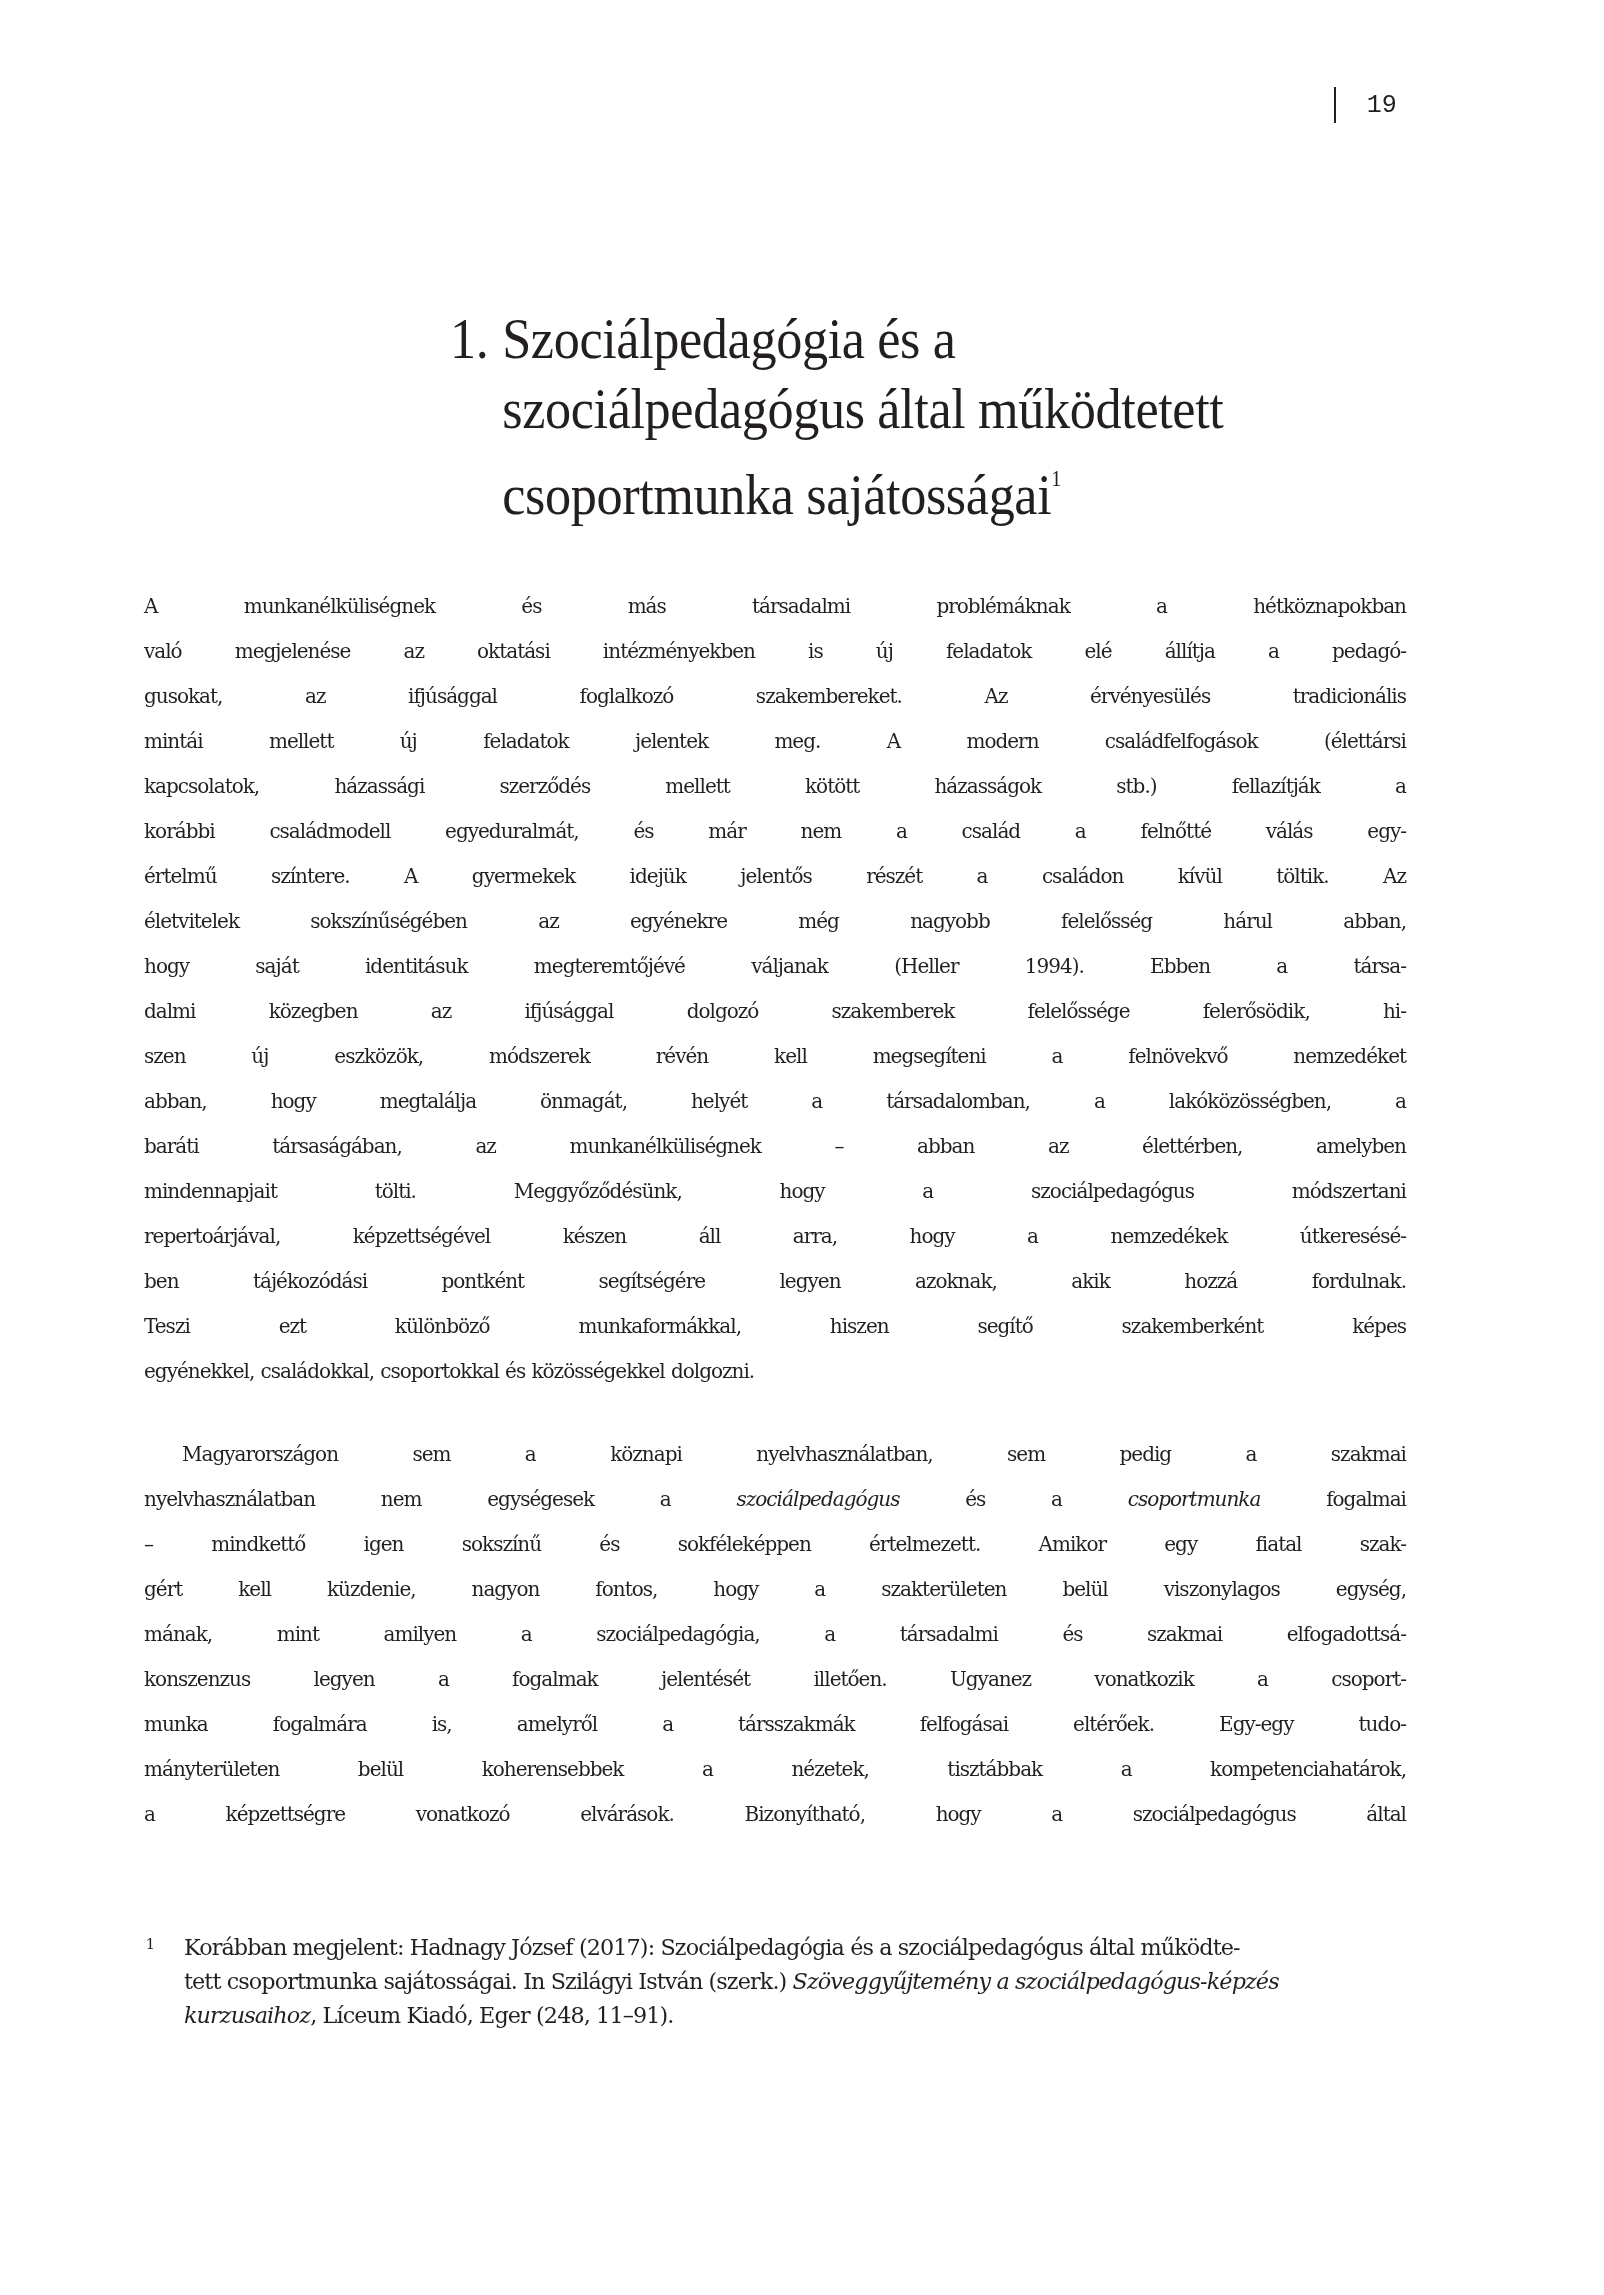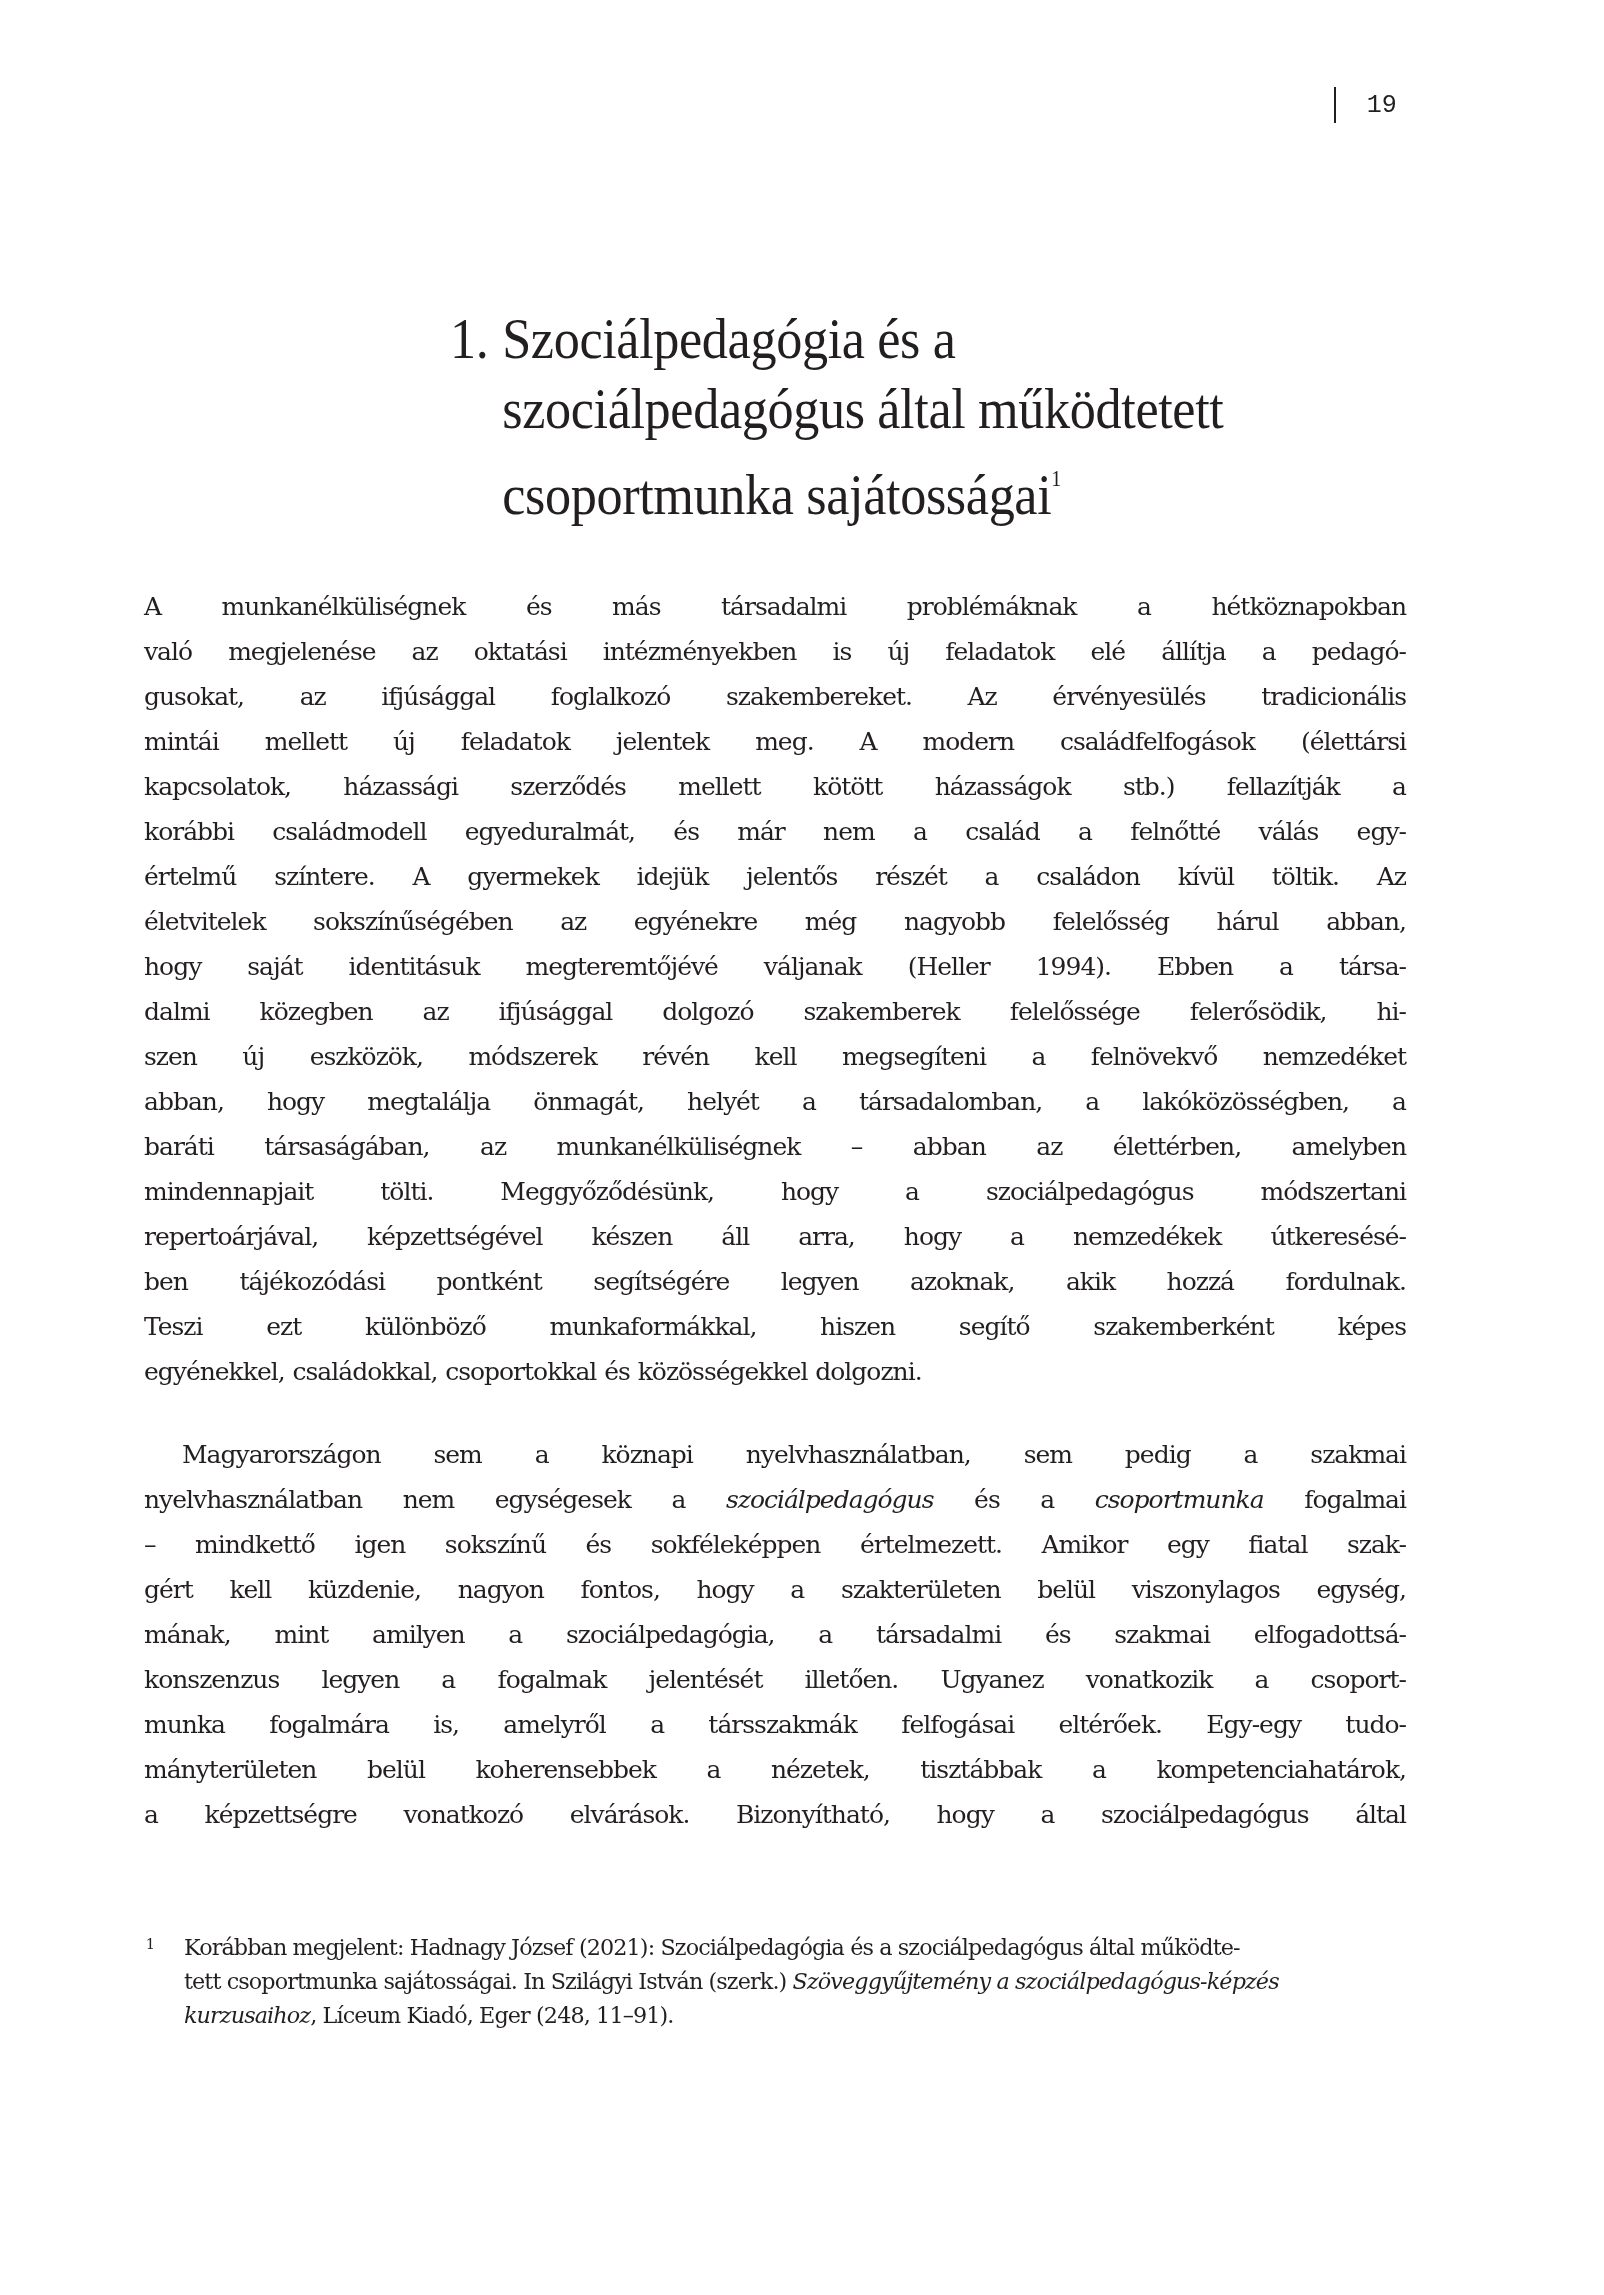--- a/index.html
+++ b/index.html
@@ -8,21 +8,21 @@
   .header-rule { width: 1.7px; height: 36px; background: #231f20; margin-right: 31px; }
   .page-number { font-family: Liberation Mono, monospace; font-size: 25px; color: #231f20; }
   .chapter-title { position: absolute; top: 265px; left: 450px; width: 988px;
     font-family: "Liberation Serif", serif; font-weight: normal; font-size: 58px; line-height: 70px;
     color: #231f20; letter-spacing: -0.4px; transform: scaleX(0.9); transform-origin: left top; }
   .chapter-title .num { display: inline-block; width: 58px; }
   .chapter-title .line { display: block; }
   .chapter-title .line.indent { padding-left: 58px; }
   .chapter-title sup { font-size: 22.3px; vertical-align: 27.5px; }
   .body-text { position: absolute; top: 584px; left: 144px; width: 1262px;
-    font-family: "DejaVu Serif", serif; font-size: 25px; line-height: 45px; color: #231f20; }
+    font-family: "DejaVu Serif", serif; font-size: 20px; line-height: 45px; color: #231f20; }
   .body-text .bline { display: block; white-space: nowrap; text-align: justify; text-align-last: justify; letter-spacing: -1px; word-spacing: 0.9px; }
   .body-text .bline.last { text-align-last: left; }
   .body-text .bline.indent { padding-left: 38px; margin-top: 38px; }
   .body-text em { }
   .footnote { position: absolute; top: 1930px; left: 144px; width: 1262px;
     font-family: "DejaVu Serif", serif; font-size: 22.3px; line-height: 34px; color: #231f20; letter-spacing: -0.9px; }
   .footnote .fn-mark { position: absolute; left: 1.7px; top: -3.4px; font-size: 14.6px; }
   .footnote .fn-body { margin-left: 40px; }
   .footnote .fline { display: block; white-space: nowrap; }
 </style>
@@ -70,18 +70,18 @@
     <span class="bline">konszenzus legyen a fogalmak jelentését illetően. Ugyanez vonatkozik a csoport-</span>
     <span class="bline">munka fogalmára is, amelyről a társszakmák felfogásai eltérőek. Egy-egy tudo-</span>
     <span class="bline">mányterületen belül koherensebbek a nézetek, tisztábbak a kompetenciahatárok,</span>
     <span class="bline">a képzettségre vonatkozó elvárások. Bizonyítható, hogy a szociálpedagógus által</span>
   </div>
 </div>
 
 <div class="footnote">
   <span class="fn-mark">1</span>
   <div class="fn-body">
-    <span class="fline">Korábban megjelent: Hadnagy József (2021): Szociálpedagógia és a szociálpedagógus által működte-</span>
+    <span class="fline">Korábban megjelent: Hadnagy József (2017): Szociálpedagógia és a szociálpedagógus által működte-</span>
     <span class="fline"><span>tett csoportmunka sajátosságai. In Szilágyi István (szerk.) </span><em>Szöveggyűjtemény a szociálpedagógus-képzés</em></span>
     <span class="fline"><em>kurzusaihoz</em><span>, Líceum Kiadó, Eger (248, 11–91).</span></span>
   </div>
 </div>
 
 
 </body></html>

